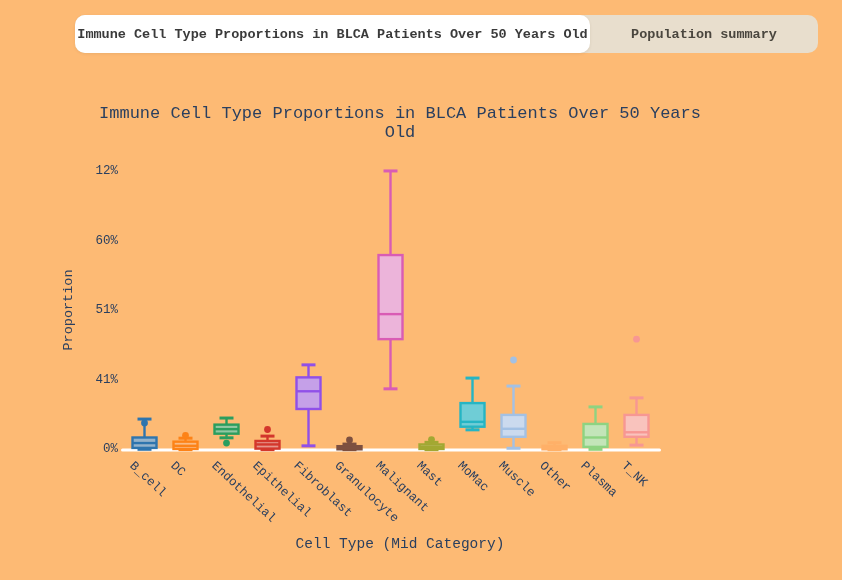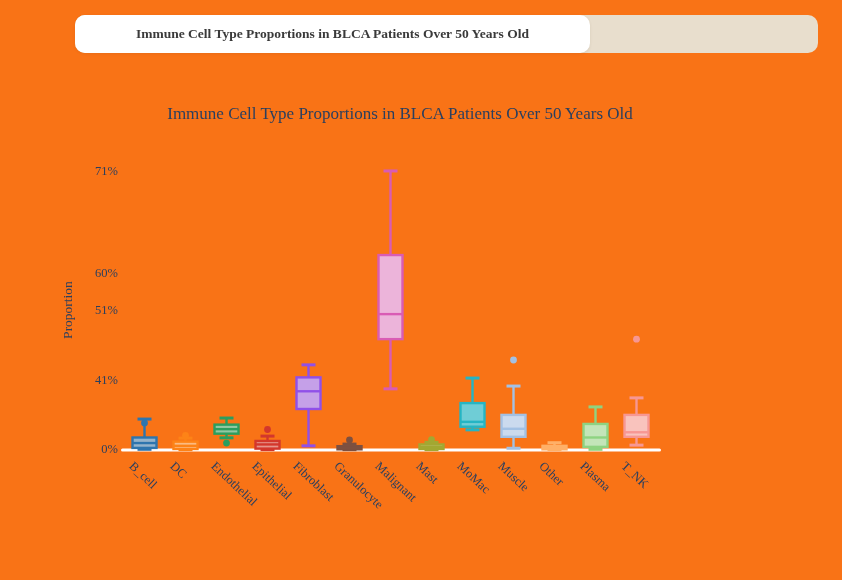--- a/index.html
+++ b/index.html
@@ -1,19 +1,19 @@
 <!DOCTYPE html>
 <html><head>
 <meta charset="utf-8">
 <style>
   html,body{margin:0;padding:0;}
   .app{
     position:relative;width:842px;height:580px;overflow:hidden;
-    background:#f97316;
-    font-family:Liberation Serif, serif;
+    background:#fdba74;
+    font-family:Liberation Mono, monospace;
   }
   .tabbar{
     position:absolute;left:75px;top:15px;width:743px;height:38px;
     background:#e8decd;border-radius:10px;
   }
   .tab{
     position:absolute;top:0;height:38px;display:flex;align-items:center;justify-content:center;
     font-size:13.5px;font-weight:600;color:#3a3a3a;cursor:pointer;white-space:nowrap;
   }
   .tab.active{
@@ -44,20 +44,21 @@
   }
   svg{position:absolute;left:0;top:0;}
 </style>
 </head>
 <body>
 
 <div class="app" id="app">
 
   <div class="tabbar">
     <div class="tab active">Immune Cell Type Proportions in BLCA Patients Over 50 Years Old</div>
+    <div class="tab inactive">Population summary</div>
   </div>
 
   <div class="chart-title">Immune Cell Type Proportions in BLCA Patients Over 50 Years Old</div>
 
   <div class="ylabel">Proportion</div>
 
   <div id="chart">
       <svg width="842" height="580">
         <rect x="121" y="448.4" width="540" height="3" rx="1.5" fill="#ffffff"></rect>
         <line x1="144.5" x2="144.5" y1="419.0725" y2="449.305" stroke="#2e75ae" stroke-width="2.4"></line>
@@ -143,18 +144,19 @@
       <div class="xtick" style="left: 381.5px; top: 459px;">Malignant</div>
       <div class="xtick" style="left: 422.5px; top: 459px;">Mast</div>
       <div class="xtick" style="left: 463.5px; top: 459px;">MoMac</div>
       <div class="xtick" style="left: 504.5px; top: 459px;">Muscle</div>
       <div class="xtick" style="left: 545.5px; top: 459px;">Other</div>
       <div class="xtick" style="left: 586.5px; top: 459px;">Plasma</div>
       <div class="xtick" style="left: 627.5px; top: 459px;">T_NK</div>
       <div class="ytick" style="top: 442px;">0%</div>
       <div class="ytick" style="top: 372.5px;">41%</div>
       <div class="ytick" style="top: 303px;">51%</div>
-      <div class="ytick" style="top: 233.5px; margin-top: 32px;">60%</div>
-      <div class="ytick" style="top: 164px;">71%</div>
+      <div class="ytick" style="top: 233.5px;">60%</div>
+      <div class="ytick" style="top: 164px;">12%</div>
     </div>
 
+  <div class="xlabel">Cell Type (Mid Category)</div>
 
 </div>
 
 </body></html>

